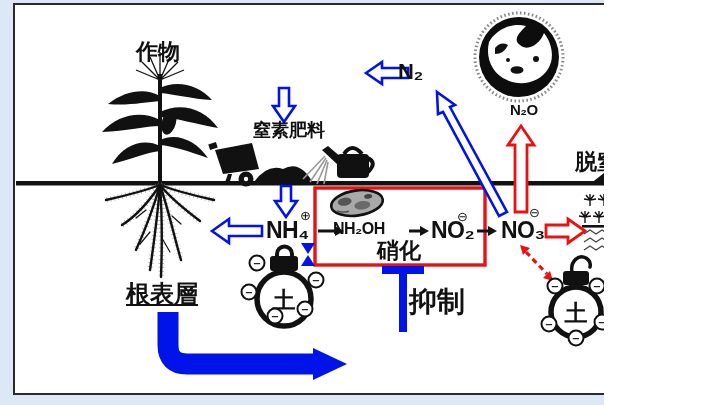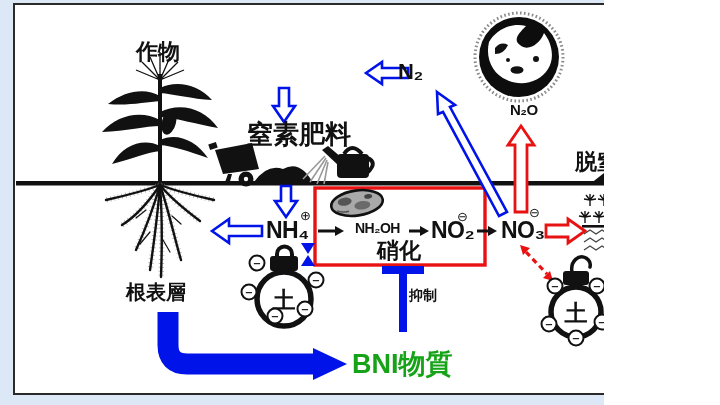--- a/index.html
+++ b/index.html
@@ -202,32 +202,31 @@
     </g>
 
     <g>
       <path class="redline" stroke-width="3.2" stroke-dasharray="5.5 4" d="M526,252 L547,274"></path>
       <polygon class="sr" points="520,245 530,248 523,255"></polygon>
       <polygon class="sr" points="553,281 550,271 543,278"></polygon>
     </g>
   </svg>
 
   <div class="lbl" style="left:136px;top:41px;font-size:22px;">作物</div>
-  <div class="lbl" style="left:247px;top:121px;font-size:26px;">窒素肥料</div>
+  <div class="lbl" style="left:253px;top:121px;font-size:18px;">窒素肥料</div>
   <div class="chem" style="left:398px;top:61px;font-size:22px;">N₂</div>
   <div class="chem" style="left:498px;top:102px;font-size:15px;margin-left:12px;">N₂O</div>
   <div class="lbl" style="left:531px;top:151px;font-size:22px;margin-left:44px;">脱窒</div>
   <div class="lbl" style="left:377px;top:240px;font-size:22px;">硝化</div>
-  <div class="lbl" style="left:409px;top:288px;font-size:14px;">抑制</div>
-  <div class="lbl" style="left:126px;top:282px;font-size:20px;">根表層</div>
-  <div class="lbl green" style="left:352px;top:351px;font-size:27px;font-weight:700;">BNI物質</div>
+  <div class="lbl" style="left:409px;top:288px;font-size:28px;">抑制</div>
+  <div class="lbl" style="left:126px;top:282px;font-size:24px;text-decoration:underline;">根表層</div>
 
   <div class="chem" style="left:266px;top:219px;font-size:23px;">NH₄</div>
   <div class="charge" style="left:300px;top:209px;">⊕</div>
-  <div class="chem" style="left:355px;top:221px;font-size:14px;">NH₂OH</div>
+  <div class="chem" style="left:333px;top:221px;font-size:16px;">NH₂OH</div>
   <div class="chem" style="left:431px;top:219px;font-size:23px;">NO₂</div>
   <div class="charge" style="left:457px;top:210px;">⊖</div>
   <div class="chem" style="left:501px;top:219px;font-size:23px;">NO₃</div>
   <div class="charge" style="left:529px;top:206px;">⊖</div>
 
   <div class="soil" style="left:284px;top:300px;">土</div>
   <div class="soil" style="left:576px;top:313px;">土</div>
 
   <span class="pminus" style="left:257px;top:263px;">−</span>
   <span class="pminus" style="left:249px;top:292px;">−</span>

